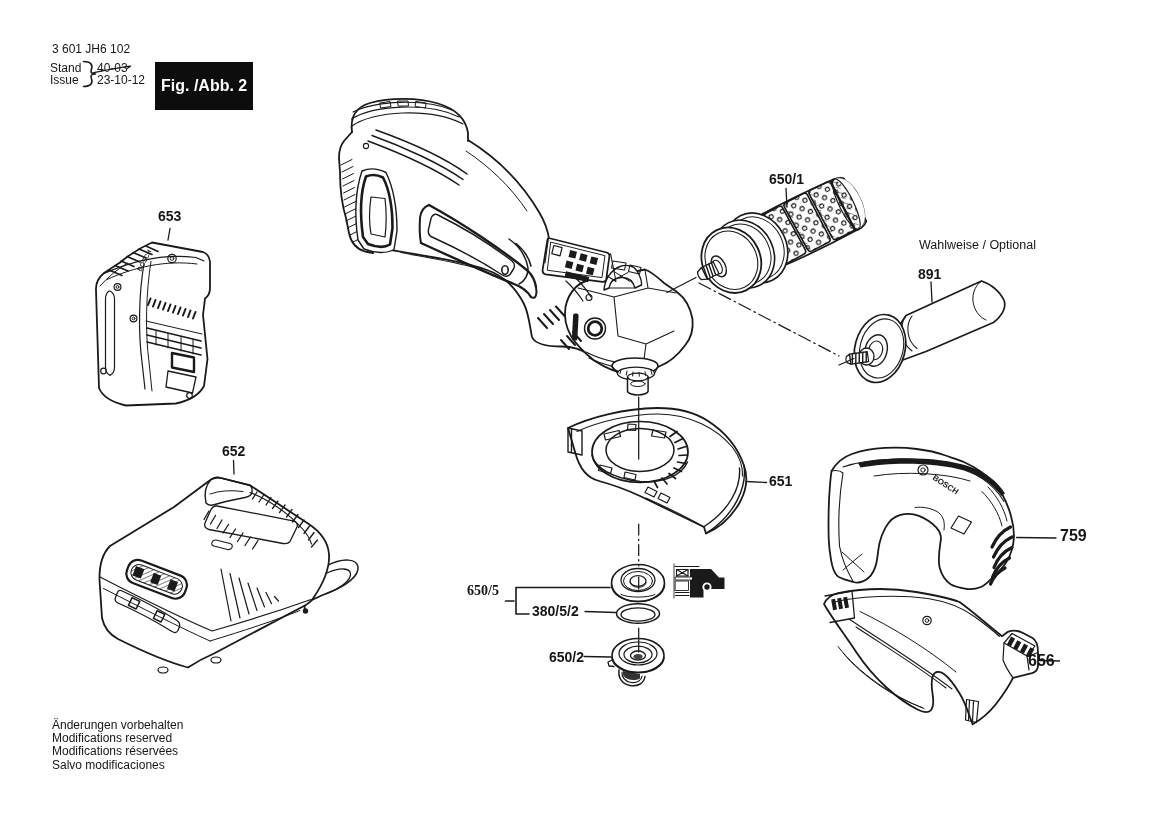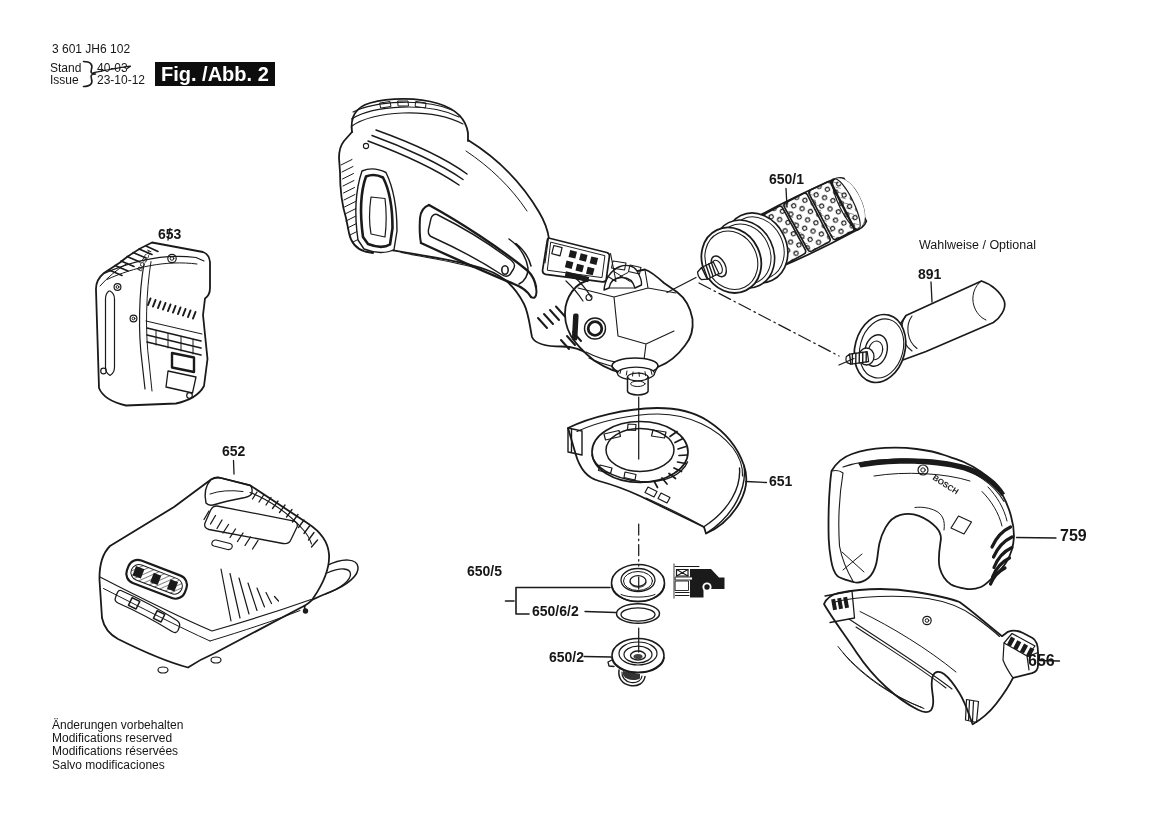--- a/index.html
+++ b/index.html
@@ -3,22 +3,22 @@
 <meta charset="utf-8">
 <style>
   html,body{margin:0;padding:0;}
   body{width:1169px;height:826px;background:#ffffff;position:relative;overflow:hidden;
        font-family:"Liberation Sans", sans-serif;color:#161616;}
   .abs{position:absolute;white-space:nowrap;}
   #art{position:absolute;left:0;top:0;}
   .lbl{font-weight:bold;font-size:14px;}
   .lbl-lg{font-weight:bold;font-size:16px;}
   .hdr{font-size:12px;}
-  .figbox{background:#0d0d0d;color:#ffffff;font-weight:bold;font-size:20px;
-          padding:0 6px;height:24px;line-height:24px;}
+  .figbox{background:#0d0d0d;color:#ffffff;font-weight:bold;font-size:16px;
+          padding:12px 6px;height:24px;line-height:24px;}
   .foot{font-size:12px;line-height:13.45px;}
 </style>
 </head>
 <body>
 
 <svg id="art" width="1169" height="826" viewBox="0 0 1169 826" xmlns="http://www.w3.org/2000/svg">
   <defs>
     <pattern id="dots" width="12.5" height="12.5" patternUnits="userSpaceOnUse">
       <circle cx="3.4" cy="3.4" r="2.1" fill="none" stroke="#1a1a1a" stroke-width="1.1"></circle>
       <circle cx="9.7" cy="9.7" r="2.1" fill="none" stroke="#1a1a1a" stroke-width="1.1"></circle>
@@ -426,28 +426,28 @@
   </g>
 </svg>
 
 <div class="abs hdr" style="left:52px;top:42px;">3 601 JH6 102</div>
 <div class="abs hdr" style="left:50px;top:61.3px;text-align:center;">Stand</div>
 <div class="abs hdr" style="left:50px;top:73.2px;">Issue</div>
 <div class="abs hdr" style="left:97px;top:60.8px;">40-03</div>
 <div class="abs hdr" style="left:97px;top:73.2px;">23-10-12</div>
 <div class="abs figbox" style="left:155px;top:62px;">Fig. /Abb. 2</div>
 
-<div class="abs lbl" style="left:158px;top:226px;">653</div>
+<div class="abs lbl" style="left:158px;top:208px;">653</div>
 <div class="abs lbl" style="left:769px;top:171px;">650/1</div>
 <div class="abs" style="left:871px;top:237.5px;font-size:12.5px;margin-left:48px;">Wahlweise / Optional</div>
 <div class="abs lbl" style="left:918px;top:266px;">891</div>
 <div class="abs lbl" style="left:222px;top:443px;">652</div>
 <div class="abs lbl" style="left:769px;top:472.5px;">651</div>
-<div class="abs lbl" style="left:467px;top:563px;">650/5</div>
-<div class="abs lbl" style="left:532px;top:602.5px;">650/6/2</div>
+<div class="abs lbl" style="left:467px;top:583px;font-family:Liberation Serif, serif;">650/5</div>
+<div class="abs lbl" style="left:532px;top:602.5px;">380/5/2</div>
 <div class="abs lbl" style="left:549px;top:649px;">650/2</div>
 <div class="abs lbl-lg" style="left:1060px;top:527px;">759</div>
 <div class="abs lbl-lg" style="left:1028px;top:651.5px;">656</div>
 
 <div class="abs foot" style="left:52px;top:718.5px;">
   <div>Änderungen vorbehalten</div>
   <div>Modifications reserved</div>
   <div>Modifications réservées</div>
   <div>Salvo modificaciones</div>
 </div>

